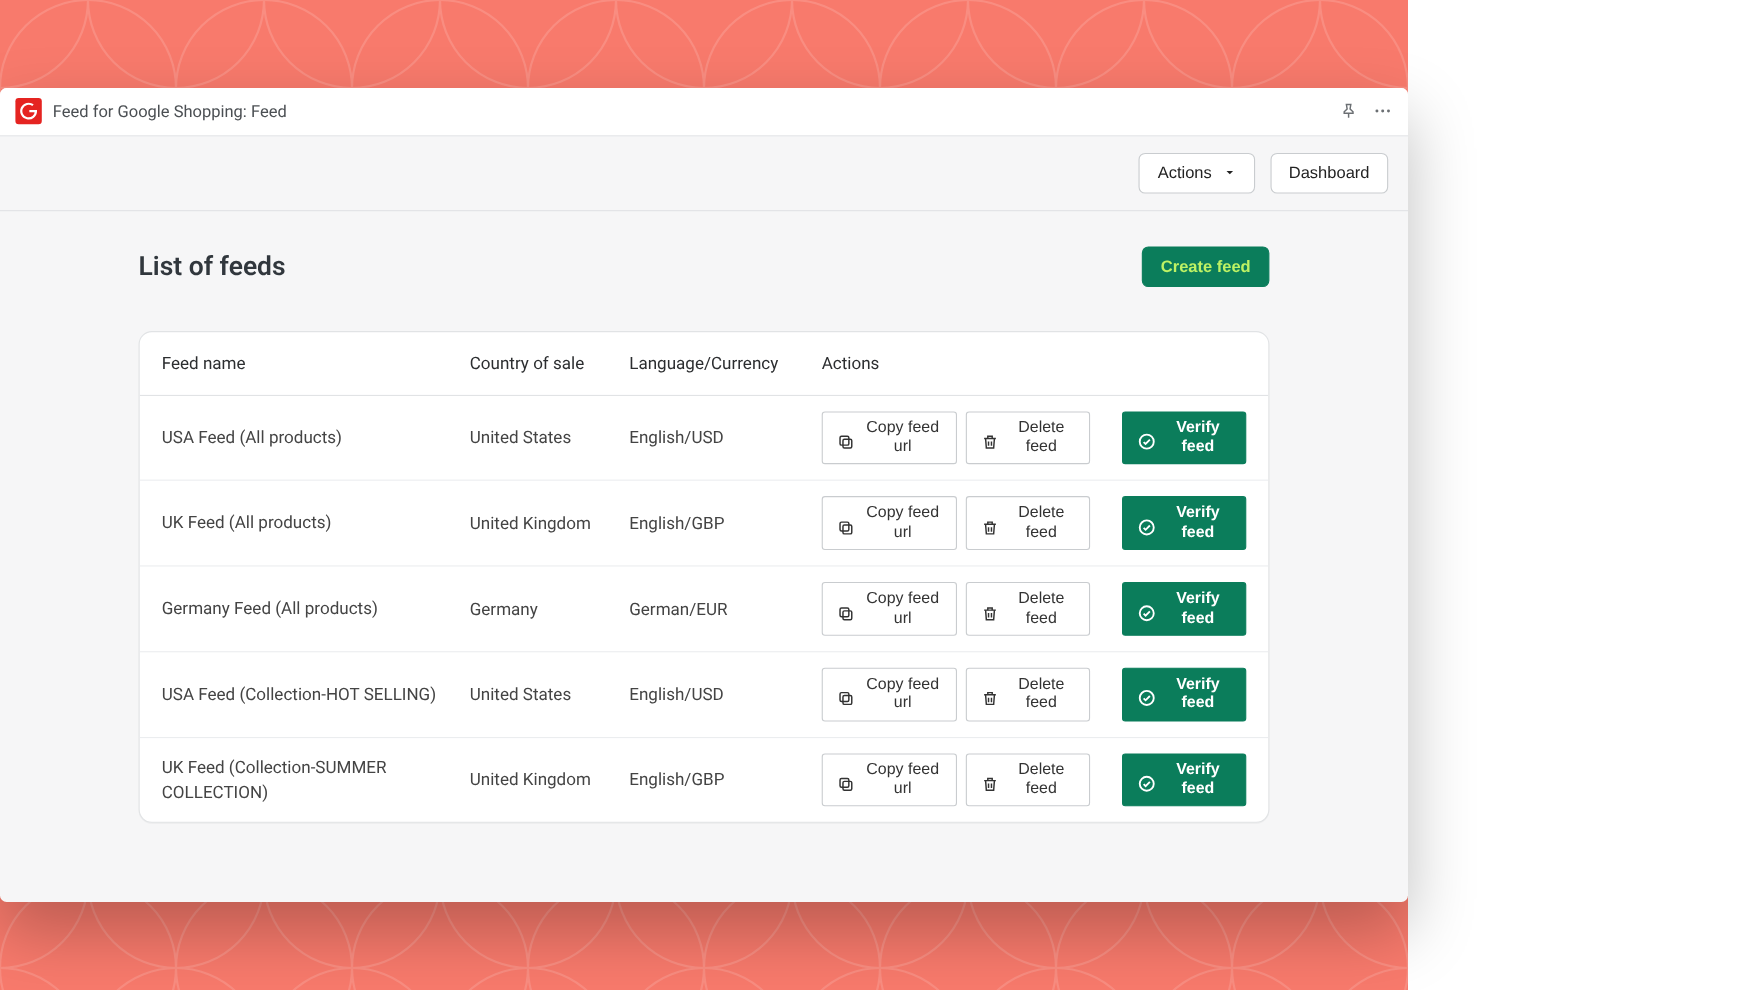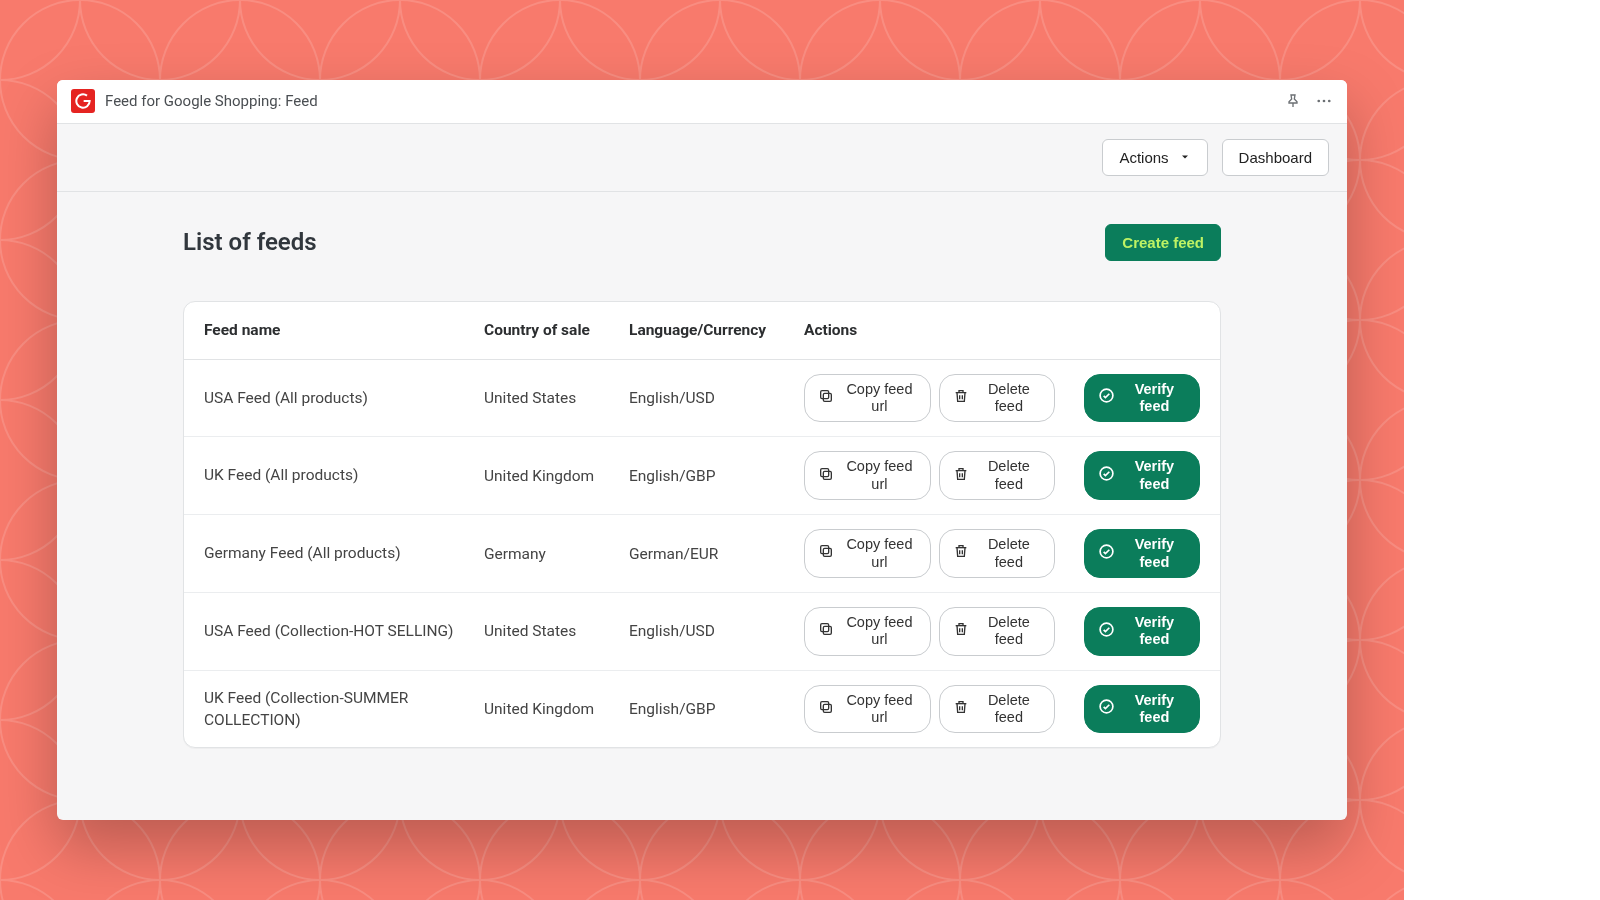--- a/index.html
+++ b/index.html
@@ -1,18 +1,18 @@
 <!DOCTYPE html>
 <html><head>
 <meta charset="utf-8">
 <style>
   * { box-sizing: border-box; margin: 0; padding: 0; }
   html, body { width: 1600px; height: 900px; overflow: hidden; font-family: -apple-system, BlinkMacSystemFont, "Segoe UI", Roboto, Helvetica, Arial, sans-serif; }
   .bg {
-    width: 1404px; height: 900px;
+    width: 1280px; height: 900px;
     background-color: #f87a6c;
     position: relative;
     display: flex; align-items: center; justify-content: center;
   }
   .bg-pattern {
     position: absolute; inset: 0;
     opacity: 0.14;
     pointer-events: none;
   }
   .card {
@@ -67,29 +67,29 @@
     border-radius:12px;
     overflow:hidden;
     box-shadow: 0 1px 0 rgba(0,0,0,0.03);
   }
   .thead, .trow {
     display:grid;
     grid-template-columns: 280px 145px 175px 1fr;
     align-items:center;
     padding: 0 20px;
   }
-  .thead { height:58px; border-bottom:1px solid #e1e3e5; font-weight:700; color:#2c2e30; font-size:15.5px;}
+  .thead { height:58px; border-bottom:1px solid #e1e3e5; font-weight:400; color:#2c2e30; font-size:15.5px;}
   .trow { min-height:66px; border-bottom:1px solid #ebedef; color:#444; font-size:15.5px; padding-top:14px; padding-bottom:14px;}
   .trow:last-child { border-bottom:none; }
   .td-name { padding-right:18px; line-height:1.45; }
   .row-actions { display:flex; justify-content:flex-end; gap:8px; }
   .sbtn {
-    background:#fff; border:1px solid #c9cccf; border-radius:16px;
+    background:#fff; border:1px solid #c9cccf; border-radius:3px;
     padding: 6px 13px; font-size:14.5px; color:#333; cursor:pointer;
-    display:inline-flex; align-items:center; gap:8px; font-weight:500;
+    display:inline-flex; align-items:flex-end; gap:8px; font-weight:500;
     line-height:1.2;
   }
   .sbtn.verify { background:#0b7d5b; color:#fff; border-color:#0b7d5b; font-weight:600;margin-left:21px;}
   .sbtn svg { flex-shrink:0; }
   .chev { margin-left:2px; }
 </style>
 </head>
 <body>
 
 <div class="bg">

